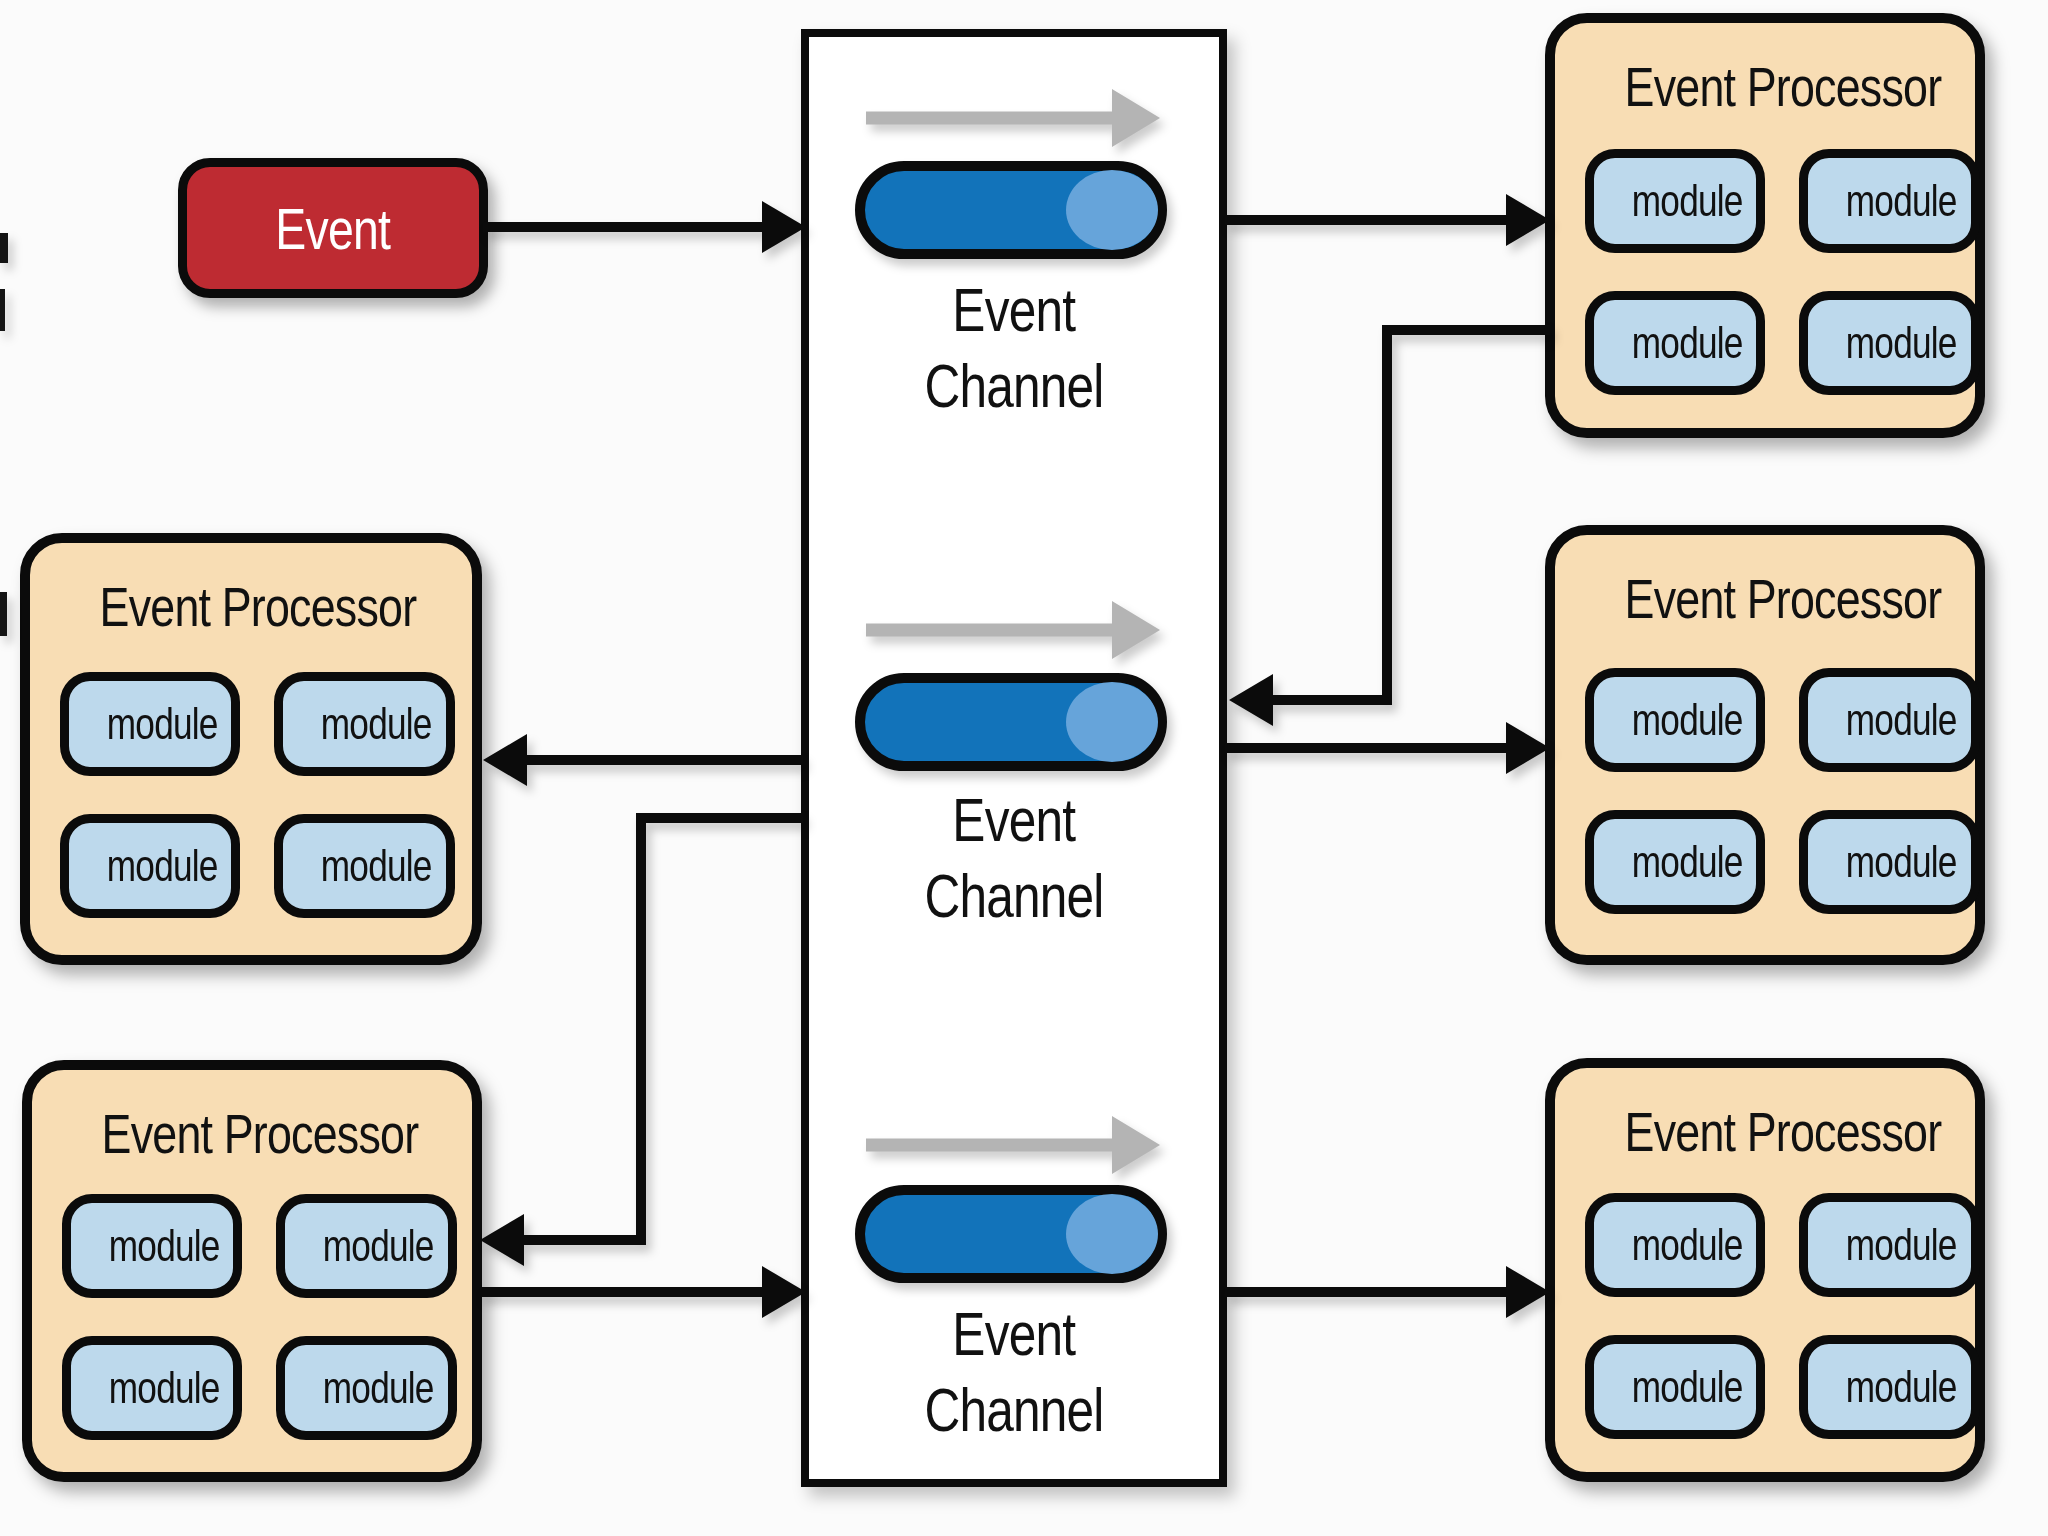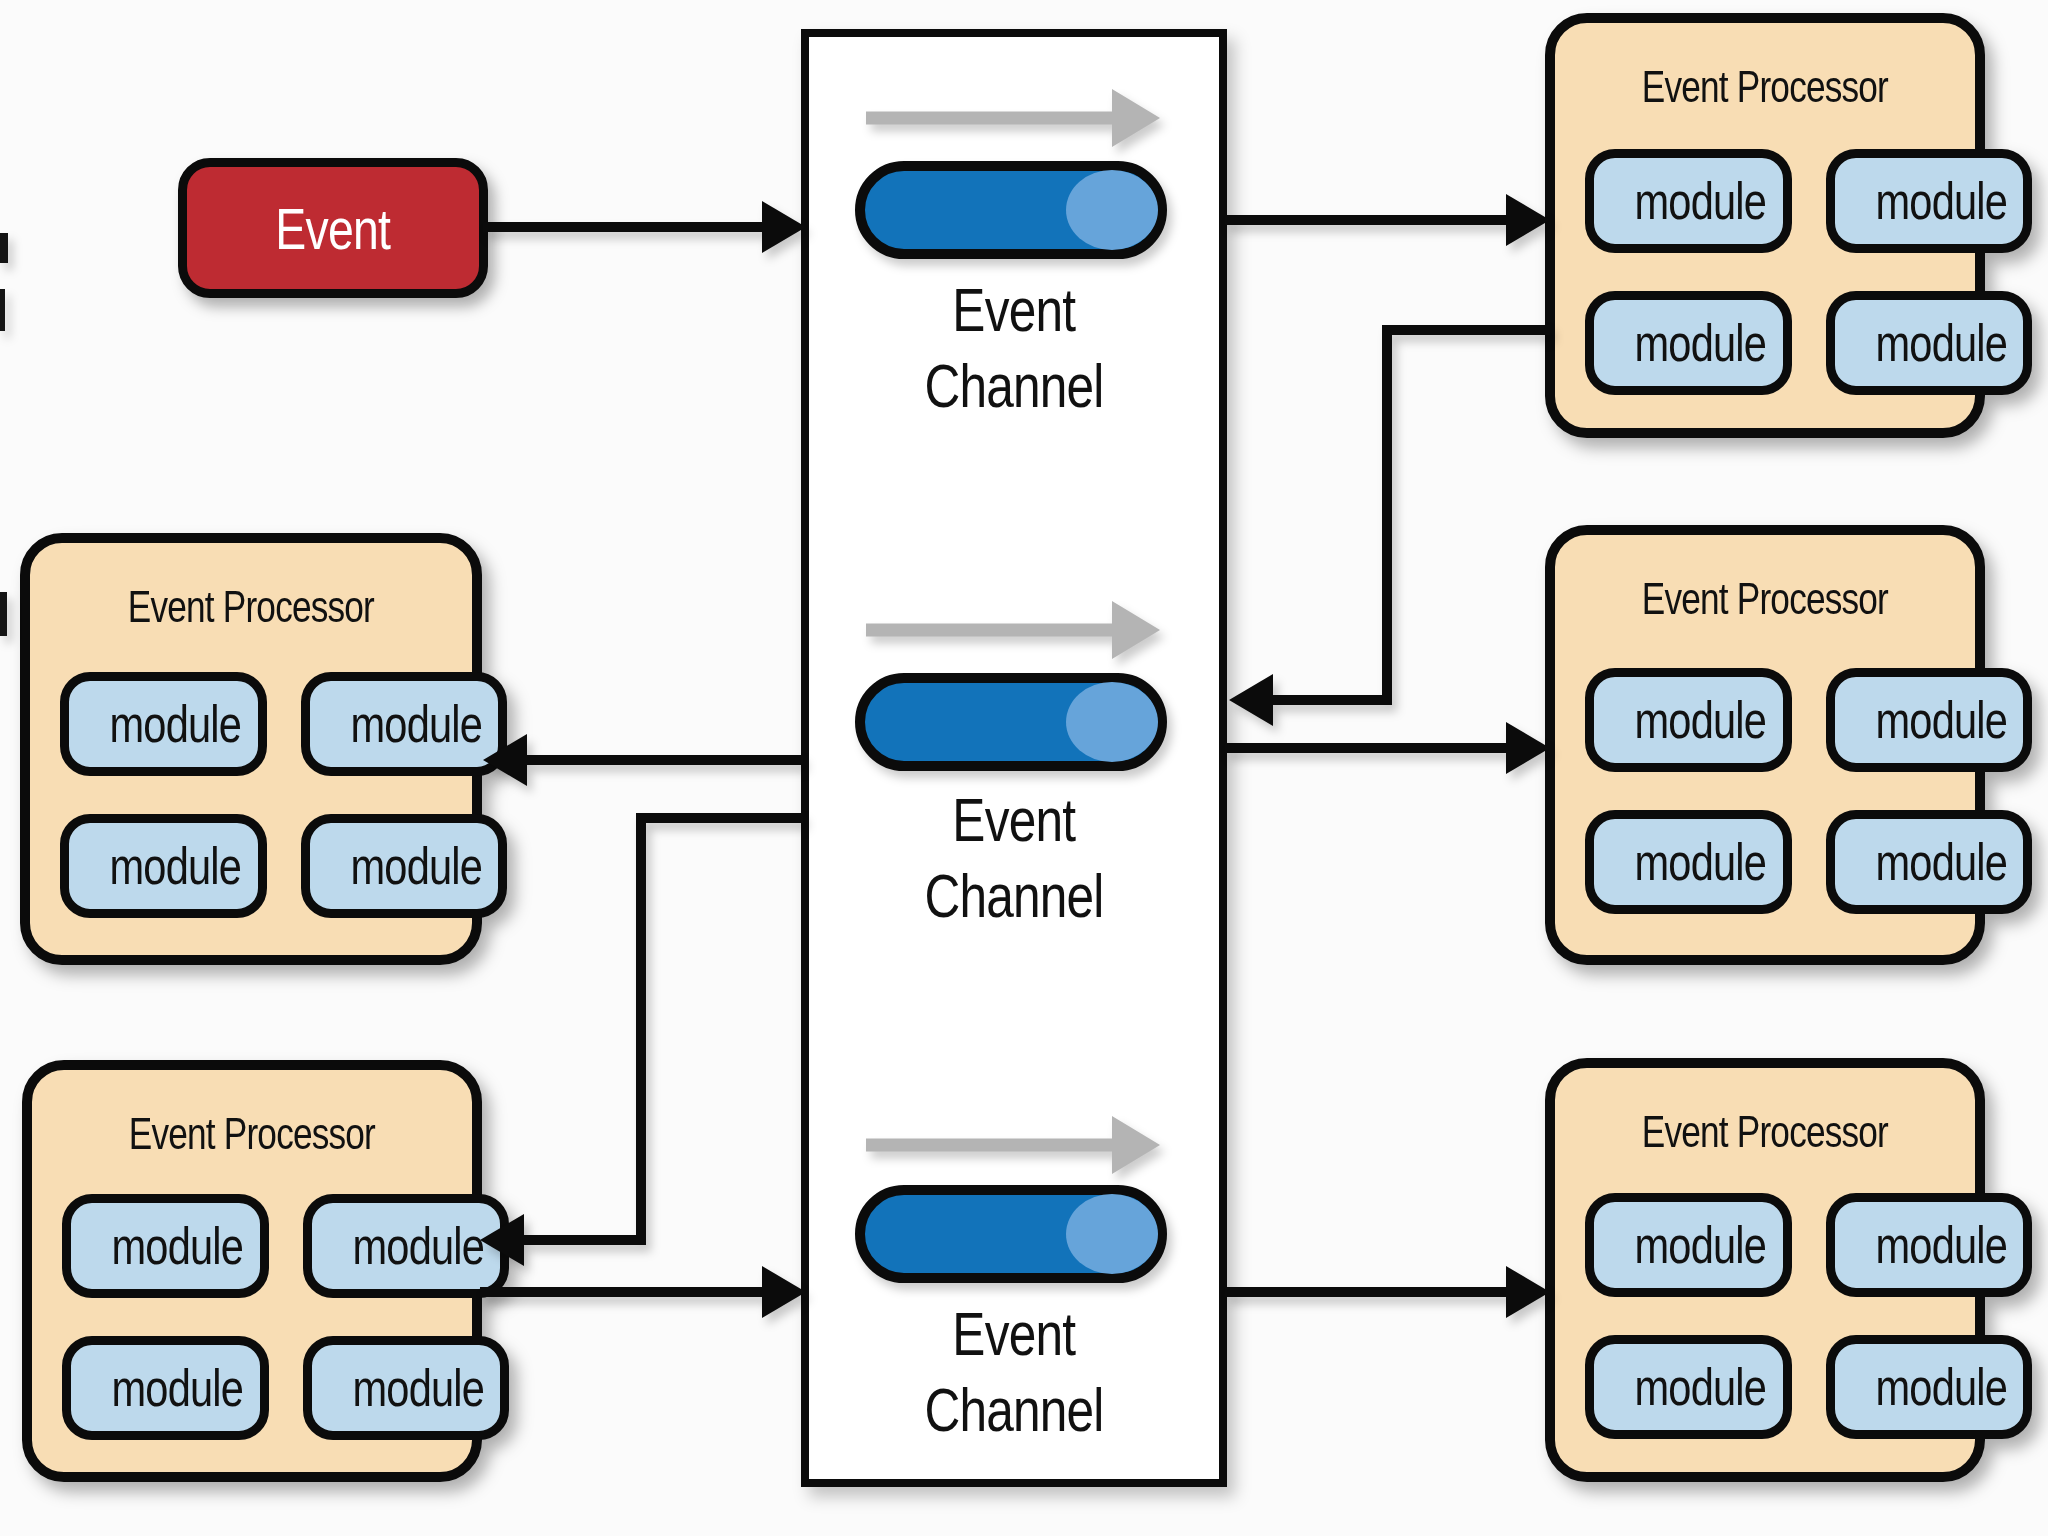--- a/index.html
+++ b/index.html
@@ -59,37 +59,37 @@
   .ep {
     position: absolute;
     box-sizing: border-box;
     background: #F8DDB4;
     border: 10px solid #0b0b0b;
     border-radius: 42px;
     display: flex; flex-direction: column;
     padding: 26px 30px 30px 30px;
     filter: drop-shadow(8px 10px 8px rgba(0,0,0,0.30));
   }
-  .ep-title { text-align: center; font-size: 44px; line-height: 64px; margin: 6px 0 0 0; }
+  .ep-title { text-align: center; font-size: 56px; line-height: 64px; margin: 6px 0 0 0; }
   .ep-grid {
     display: grid;
     grid-template-columns: 1fr 1fr;
     gap: 38px 34px;
     margin-top: 26px;
     flex: 1;
     align-content: center;
   }
   .module {
     box-sizing: border-box;
     height: 104px;
     background: #BDD9EC;
     border: 9px solid #0b0b0b;
     border-radius: 30px;
     display: flex; align-items: center; justify-content: center;
-    font-size: 52px;
+    font-size: 44px;
     padding-left: 24px;
   }
   .ep.tr { left: 1545px; top: 13px;   width: 440px; height: 425px; }
   .ep.mr { left: 1545px; top: 525px;  width: 440px; height: 440px; }
   .ep.br { left: 1545px; top: 1058px; width: 440px; height: 424px; }
   .ep.ml { left: 20px;   top: 533px;  width: 462px; height: 432px; }
   .ep.bl { left: 22px;   top: 1060px; width: 460px; height: 422px; }
   
   #overlay {
     position: absolute; left: 0; top: 0;

